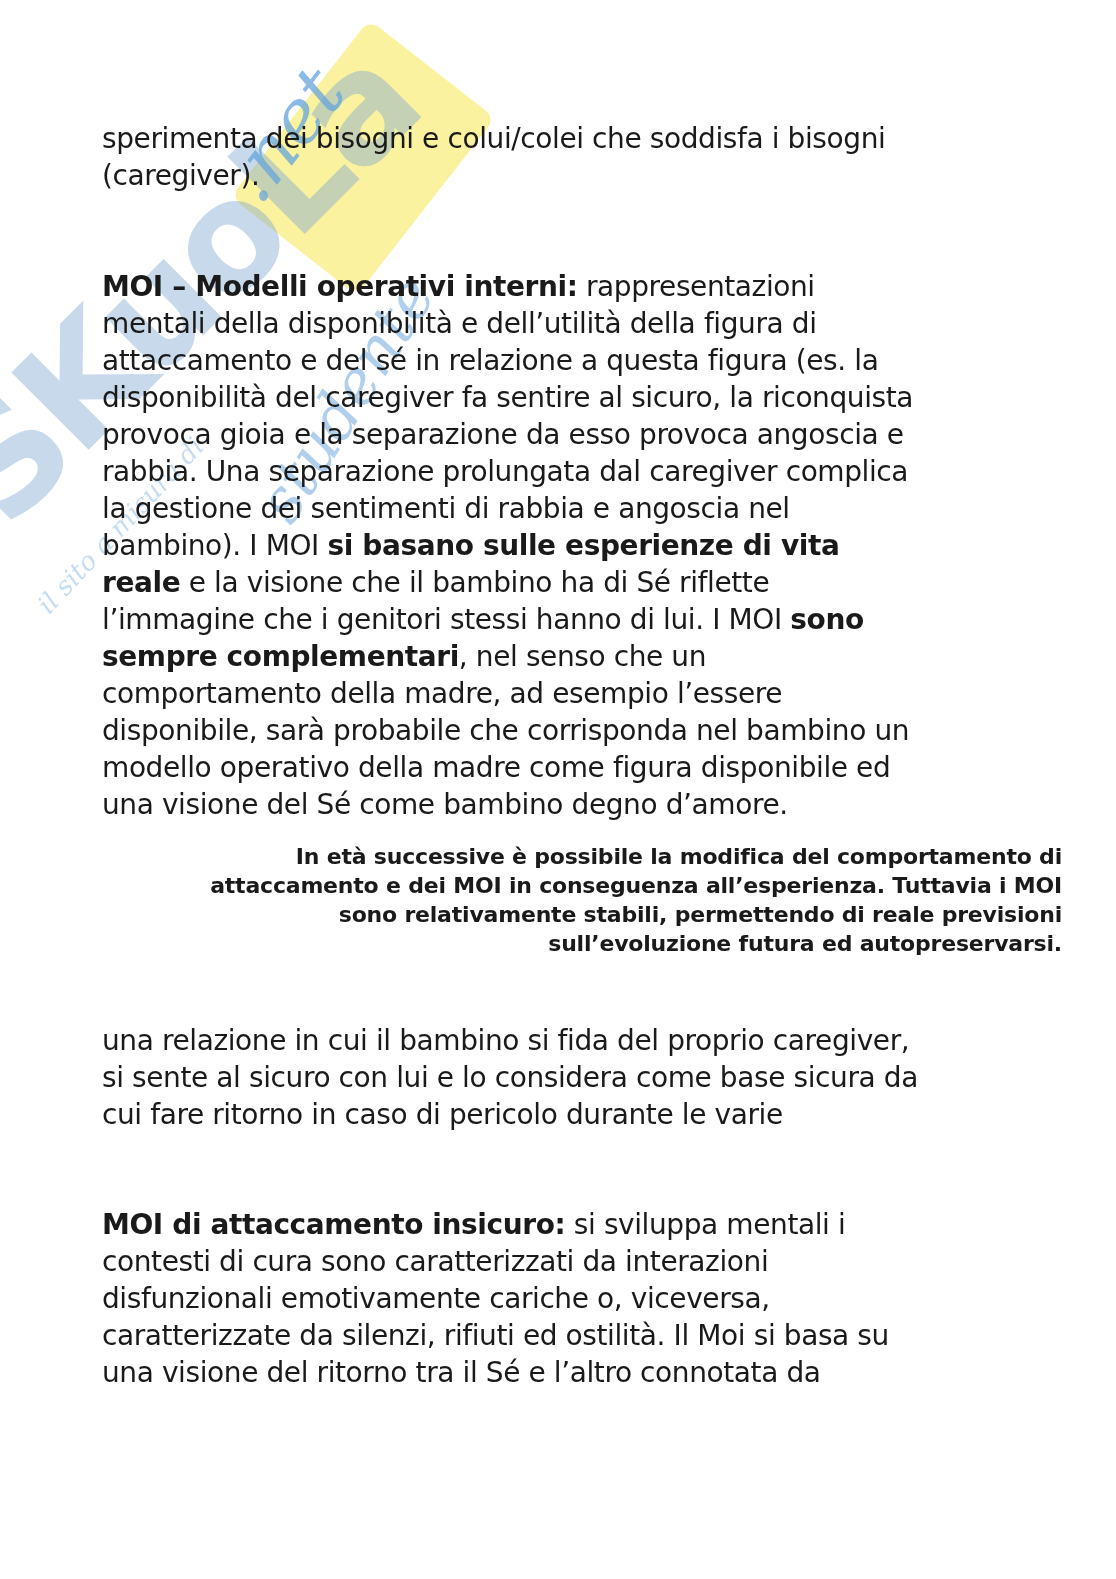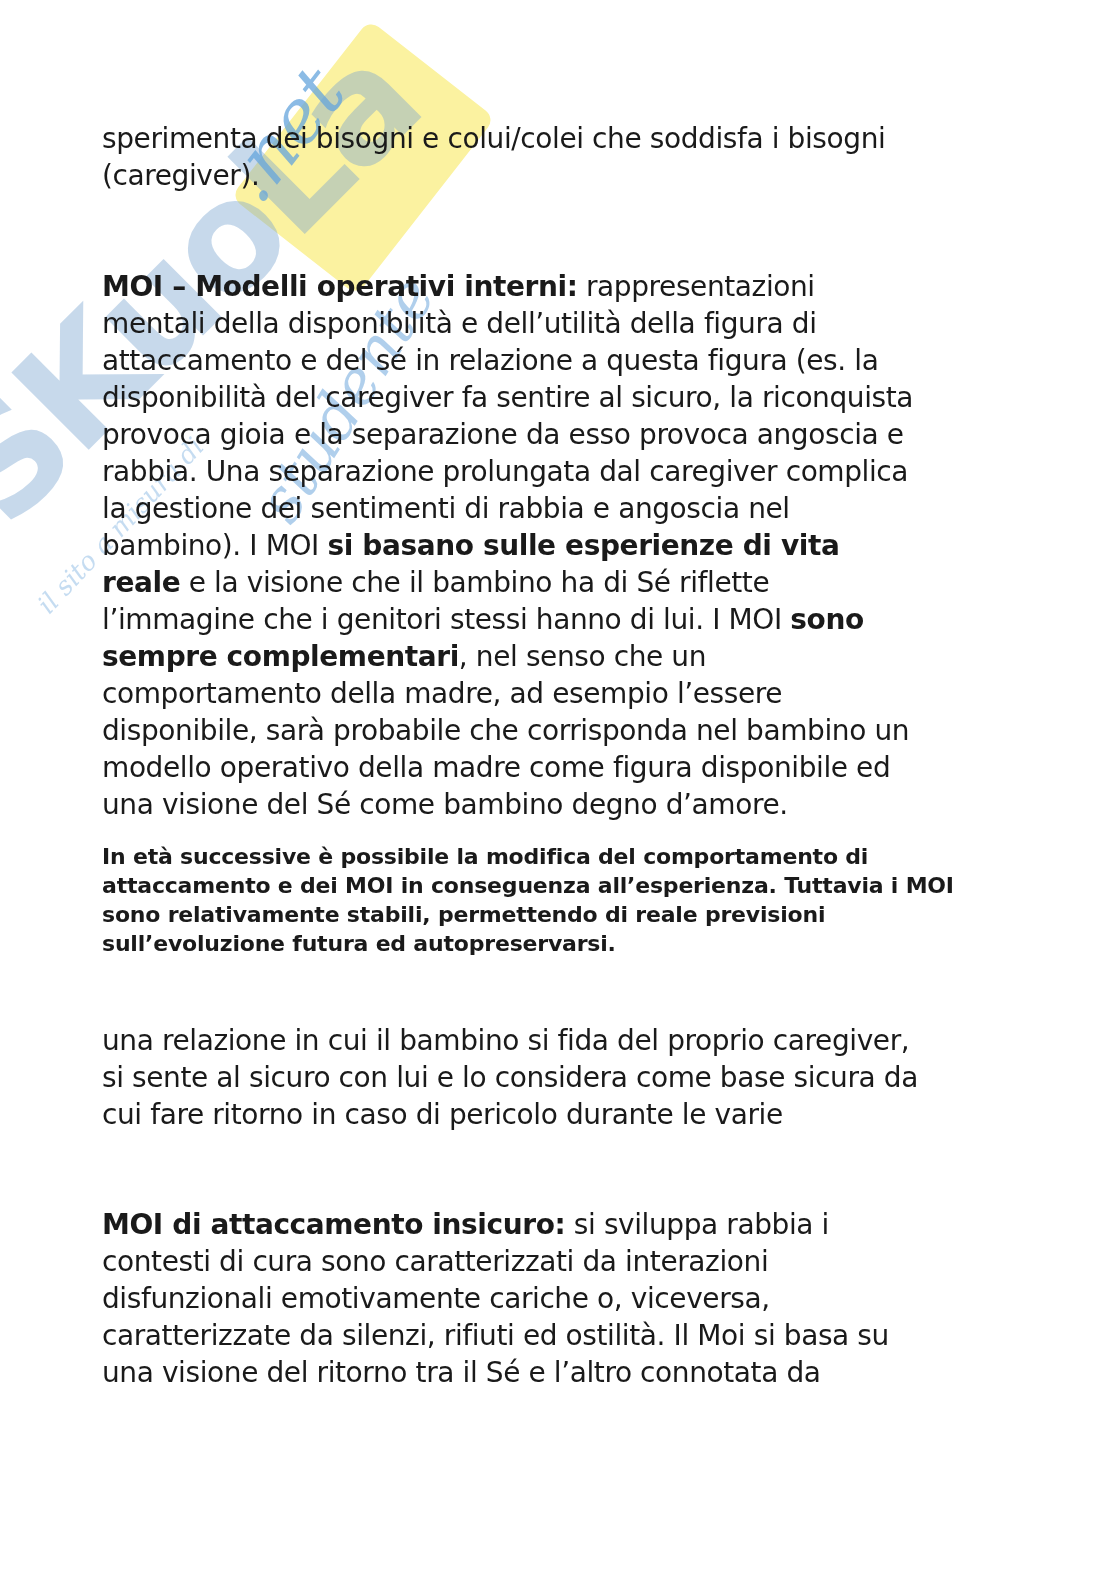--- a/index.html
+++ b/index.html
@@ -100,21 +100,21 @@
   }
   .para.small {
     font-size: 22px;
     line-height: 29px;
     font-weight: bold;
     letter-spacing: -0.2px;
   }
   .para .b { font-weight: bold; }
   .content .para:nth-child(1) { margin-bottom: 74px; }
   .content .para:nth-child(2) { margin-bottom: 19px; }
-  .content .para:nth-child(3) { margin-bottom: 64px; }
+  .content .para:nth-child(3) { margin-bottom: 64px; text-align: right; }
   .content .para:nth-child(4) { margin-bottom: 73px; }
 </style>
 </head>
 <body>
 
 <div class="page">
 
   <div class="watermark">
     <div class="wm-flag"></div>
     <div class="wm-big">SKuoLa</div>
@@ -150,21 +150,21 @@
         <div class="line"><span class="b">attaccamento e dei MOI in conseguenza all’esperienza. Tuttavia i MOI</span></div>
         <div class="line"><span class="b">sono relativamente stabili, permettendo di reale previsioni</span></div>
         <div class="line"><span class="b">sull’evoluzione futura ed autopreservarsi.</span></div>
       </div>
       <div class="para body">
         <div class="line"><span>una relazione in cui il bambino si fida del proprio caregiver,</span></div>
         <div class="line"><span>si sente al sicuro con lui e lo considera come base sicura da</span></div>
         <div class="line"><span>cui fare ritorno in caso di pericolo durante le varie</span></div>
       </div>
       <div class="para body">
-        <div class="line"><span class="b">MOI di attaccamento insicuro:</span><span> si sviluppa rabbia i</span></div>
+        <div class="line"><span class="b">MOI di attaccamento insicuro:</span><span> si sviluppa mentali i</span></div>
         <div class="line"><span>contesti di cura sono caratterizzati da interazioni</span></div>
         <div class="line"><span>disfunzionali emotivamente cariche o, viceversa,</span></div>
         <div class="line"><span>caratterizzate da silenzi, rifiuti ed ostilità. Il Moi si basa su</span></div>
         <div class="line"><span>una visione del ritorno tra il Sé e l’altro connotata da</span></div>
       </div>
     </div>
 
 </div>
 
 </body></html>

